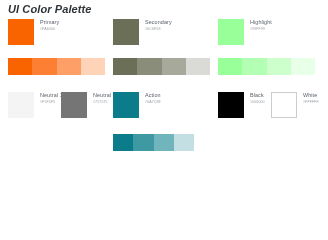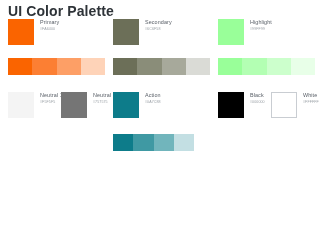--- a/index.html
+++ b/index.html
@@ -12,24 +12,25 @@
     background: #ffffff;
     font-family: "Liberation Sans", sans-serif;
     overflow: hidden;
     position: relative;
   }
 
   .page-title {
     position: absolute;
     left: 8px;
     top: 3px;
-    font-size: 14px;
+    font-size: 11px;
     font-weight: bold;
     color: #2e3338;
     letter-spacing: 0.1px;
+    font-style: italic;
   }
 
   
   .swatch-card {
     position: absolute;
     display: flex;
     align-items: flex-start;
   }
   .swatch-chip {
     width: 26px;

